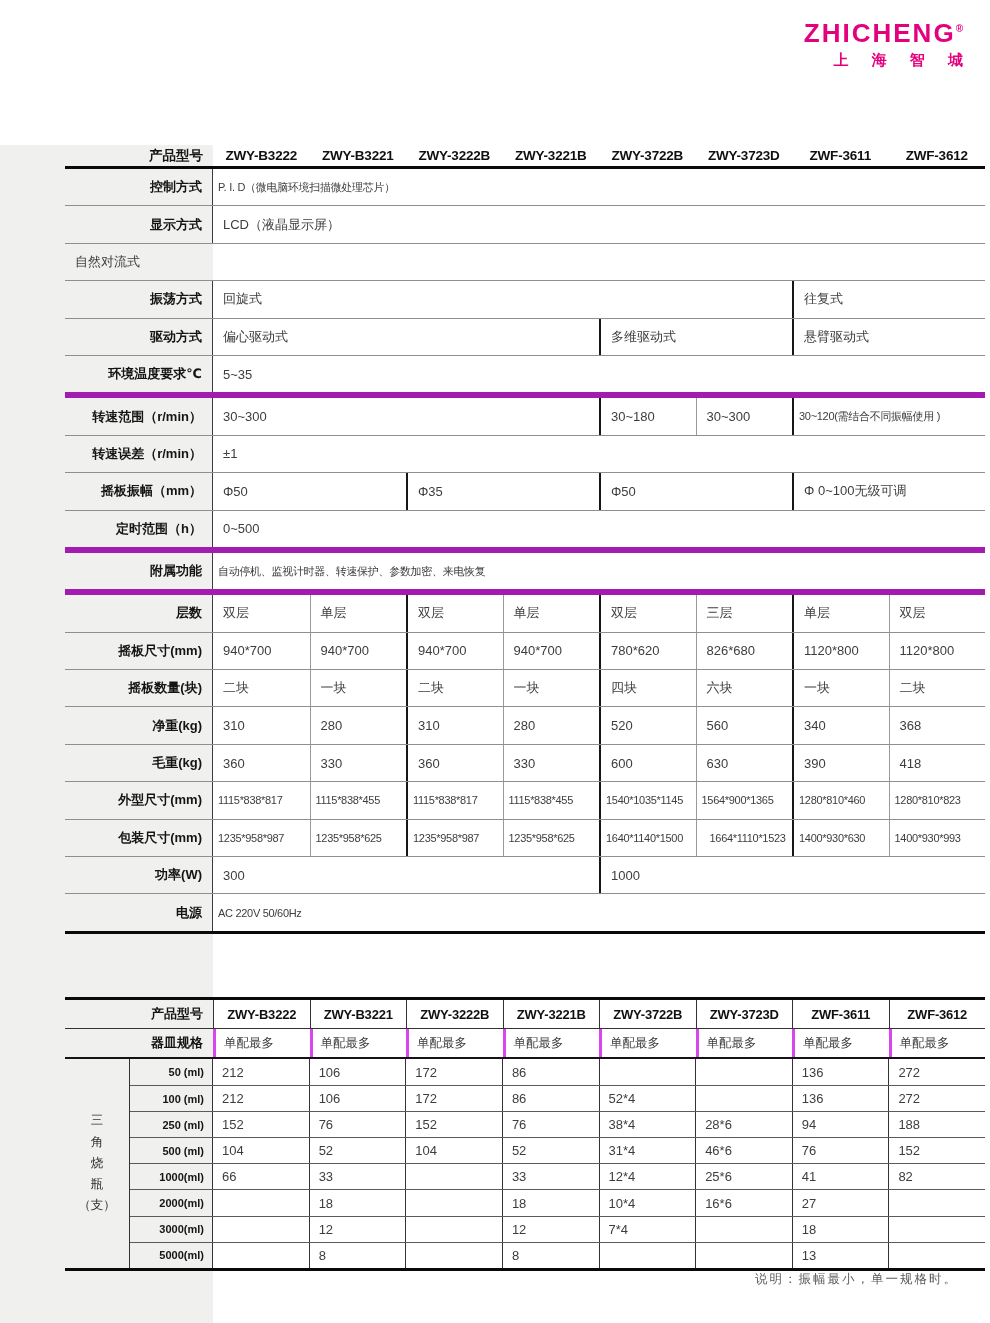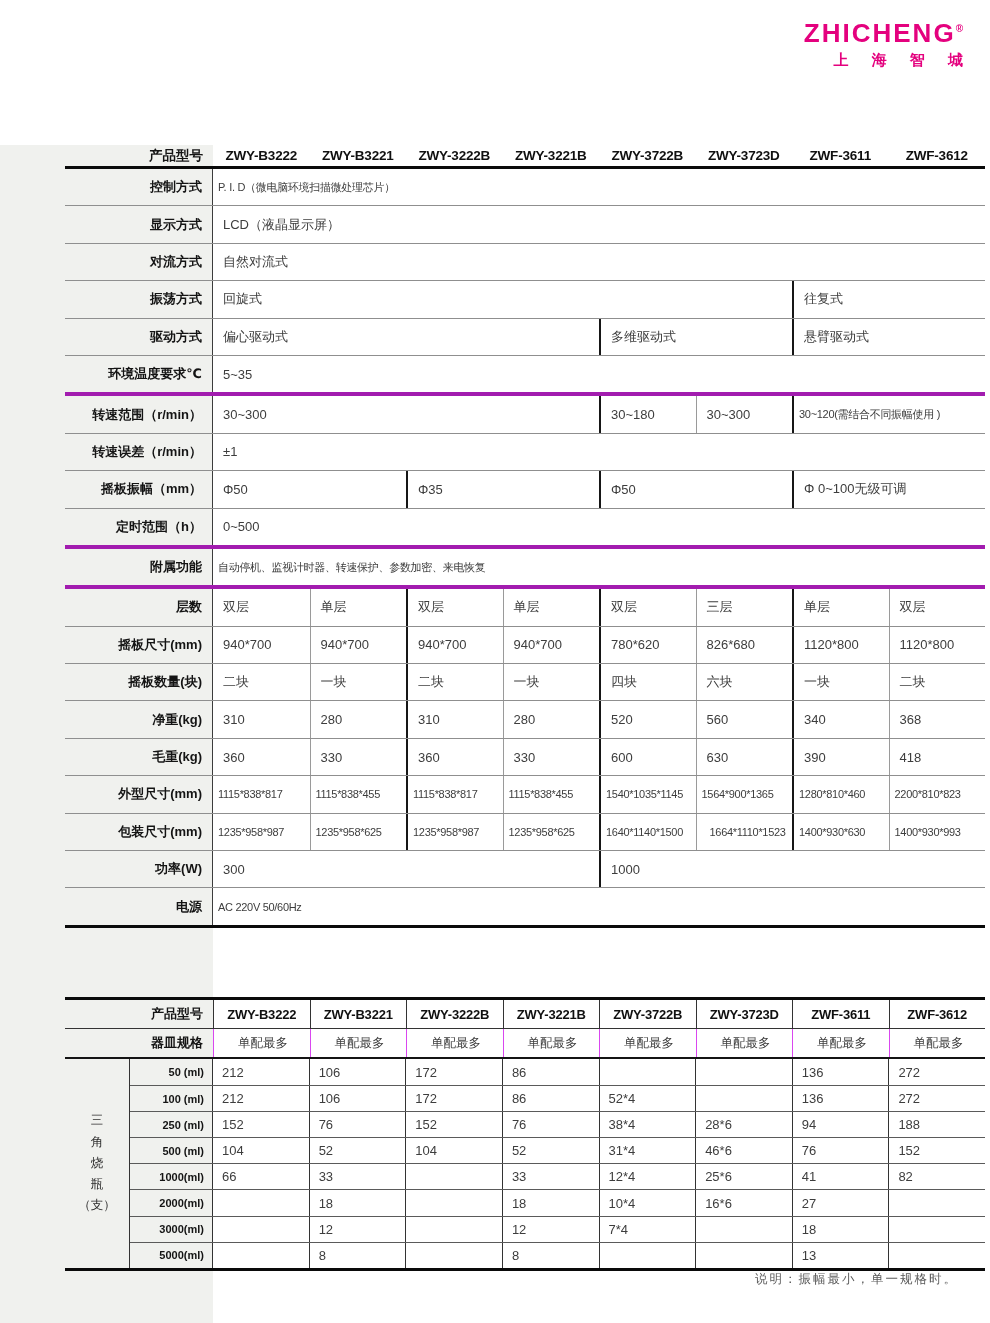--- a/index.html
+++ b/index.html
@@ -9,40 +9,40 @@
   
   .logo{position:absolute;top:20px;right:27px;text-align:right;color:#e4017e;}
   .logo-word{font-size:26px;font-weight:bold;letter-spacing:2px;line-height:1;white-space:nowrap;}
   .logo-reg{font-size:10px;vertical-align:super;letter-spacing:0;}
   .logo-sub{font-size:15px;font-weight:bold;letter-spacing:9.5px;margin-right:-9.5px;margin-top:5px;white-space:nowrap;}
   
   .t1{position:absolute;left:65px;top:145px;width:920px;}
   .t1-row{display:grid;grid-template-columns:148px repeat(8,1fr);height:36.4px;border-top:1px solid #8f8f8f;}
   .t1-row.hdr{height:21px;border-top:none;}
   .t1-row.first-data{border-top:3px solid #0a0a0a;}
-  .t1-row.heavy{border-top:4px solid #a21caf;text-align:center;}
+  .t1-row.heavy{border-top:6px solid #a21caf;text-align:center;}
   .t1-row.last{border-bottom:3px solid #0a0a0a;}
   .c{display:flex;align-items:center;padding-left:10px;font-size:13px;color:#3d3d3d;min-width:0;overflow:hidden;white-space:nowrap;box-sizing:border-box;}
   .lbl{justify-content:flex-end;padding-left:0;padding-right:10px;font-weight:bold;color:#141414;border-right:1px solid #3c3c3c;}
   .t1-row.hdr .lbl{border-right:none;font-size:13.5px;}
   .mdl{justify-content:center;padding-left:0;font-weight:bold;color:#101010;font-size:13.5px;letter-spacing:-0.2px;}
   .bl-thin{border-left:1px solid #9a9a9a;}
   .bl-grp{border-left:2px solid #161616;}
   .small{font-size:11px;padding-left:5px;letter-spacing:-0.3px;}
   
   .t2{position:absolute;left:65px;top:997px;width:920px;border-top:3px solid #0a0a0a;border-bottom:3px solid #0a0a0a;}
   .t2-hrow{display:flex;height:28px;}
   .t2-hrow.r1{border-bottom:1px solid #333;}
   .t2-hrow.r2{border-bottom:2px solid #141414;}
   .t2-hlabel{width:148px;box-sizing:border-box;display:flex;align-items:center;justify-content:flex-end;
              padding-right:10px;font-weight:bold;color:#141414;font-size:13px;}
   .t2-model{flex:1;display:flex;align-items:center;justify-content:center;font-weight:bold;font-size:13px;
             color:#101010;border-left:1px solid #333;min-width:0;letter-spacing:-0.2px;}
-  .t2-spec{flex:1;display:flex;align-items:center;padding-left:24px;font-size:12.5px;color:#3d3d3d;
-           border-left:1px solid #d946ef;min-width:0;box-sizing:border-box;}
+  .t2-spec{flex:1;display:flex;align-items:center;padding-left:8px;font-size:12.5px;color:#3d3d3d;
+           border-left:3px solid #d946ef;min-width:0;box-sizing:border-box;}
   .t2-body{display:flex;}
   .t2-group{width:65px;box-sizing:border-box;border-right:1px solid #333;display:flex;flex-direction:column;
             align-items:center;justify-content:center;font-size:12.5px;color:#2e2e2e;line-height:1.7;}
   .t2-rows{flex:1;}
   .t2-row{display:flex;height:26.1px;border-top:1px solid #5a5a5a;box-sizing:border-box;}
   .t2-row.r0{border-top:none;}
   .t2-size{width:83px;box-sizing:border-box;display:flex;align-items:center;justify-content:flex-end;
            padding-right:8px;font-weight:bold;font-size:11px;color:#141414;border-right:1px solid #333;}
   .t2-val{flex:1;display:flex;align-items:center;padding-left:9px;font-size:13px;color:#3d3d3d;
           border-left:1px solid #333;min-width:0;box-sizing:border-box;}
@@ -74,21 +74,20 @@
     </div>
     <div class="t1-row first-data">
       <div class="c lbl">控制方式</div>
       <div class="c small" style="grid-column: span 8;">P. I. D（微电脑环境扫描微处理芯片）</div>
     </div>
     <div class="t1-row">
       <div class="c lbl">显示方式</div>
       <div class="c" style="grid-column: span 8;">LCD（液晶显示屏）</div>
     </div>
     <div class="t1-row">
-      <div class="c lbl">对流方式</div>
       <div class="c" style="grid-column: span 8;">自然对流式</div>
     </div>
     <div class="t1-row">
       <div class="c lbl">振荡方式</div>
       <div class="c" style="grid-column: span 6;">回旋式</div>
       <div class="c bl-grp" style="grid-column: span 2;">往复式</div>
     </div>
     <div class="t1-row">
       <div class="c lbl">驱动方式</div>
       <div class="c" style="grid-column: span 4;">偏心驱动式</div>
@@ -182,21 +181,21 @@
     </div>
     <div class="t1-row">
       <div class="c lbl">外型尺寸(mm)</div>
       <div class="c small" style="grid-column: span 1;">1115*838*817</div>
       <div class="c bl-thin small" style="grid-column: span 1;">1115*838*455</div>
       <div class="c bl-grp small" style="grid-column: span 1;">1115*838*817</div>
       <div class="c bl-thin small" style="grid-column: span 1;">1115*838*455</div>
       <div class="c bl-grp small" style="grid-column: span 1;">1540*1035*1145</div>
       <div class="c bl-thin small" style="grid-column: span 1; text-align: right;">1564*900*1365</div>
       <div class="c bl-grp small" style="grid-column: span 1;">1280*810*460</div>
-      <div class="c bl-thin small" style="grid-column: span 1;">2200*810*823</div>
+      <div class="c bl-thin small" style="grid-column: span 1;">1280*810*823</div>
     </div>
     <div class="t1-row">
       <div class="c lbl">包装尺寸(mm)</div>
       <div class="c small" style="grid-column: span 1;">1235*958*987</div>
       <div class="c bl-thin small" style="grid-column: span 1;">1235*958*625</div>
       <div class="c bl-grp small" style="grid-column: span 1;">1235*958*987</div>
       <div class="c bl-thin small" style="grid-column: span 1;">1235*958*625</div>
       <div class="c bl-grp small" style="grid-column: span 1;">1640*1140*1500</div>
       <div class="c bl-thin small" style="grid-column: span 1; padding-left: 13px;">1664*1110*1523</div>
       <div class="c bl-grp small" style="grid-column: span 1;">1400*930*630</div>

